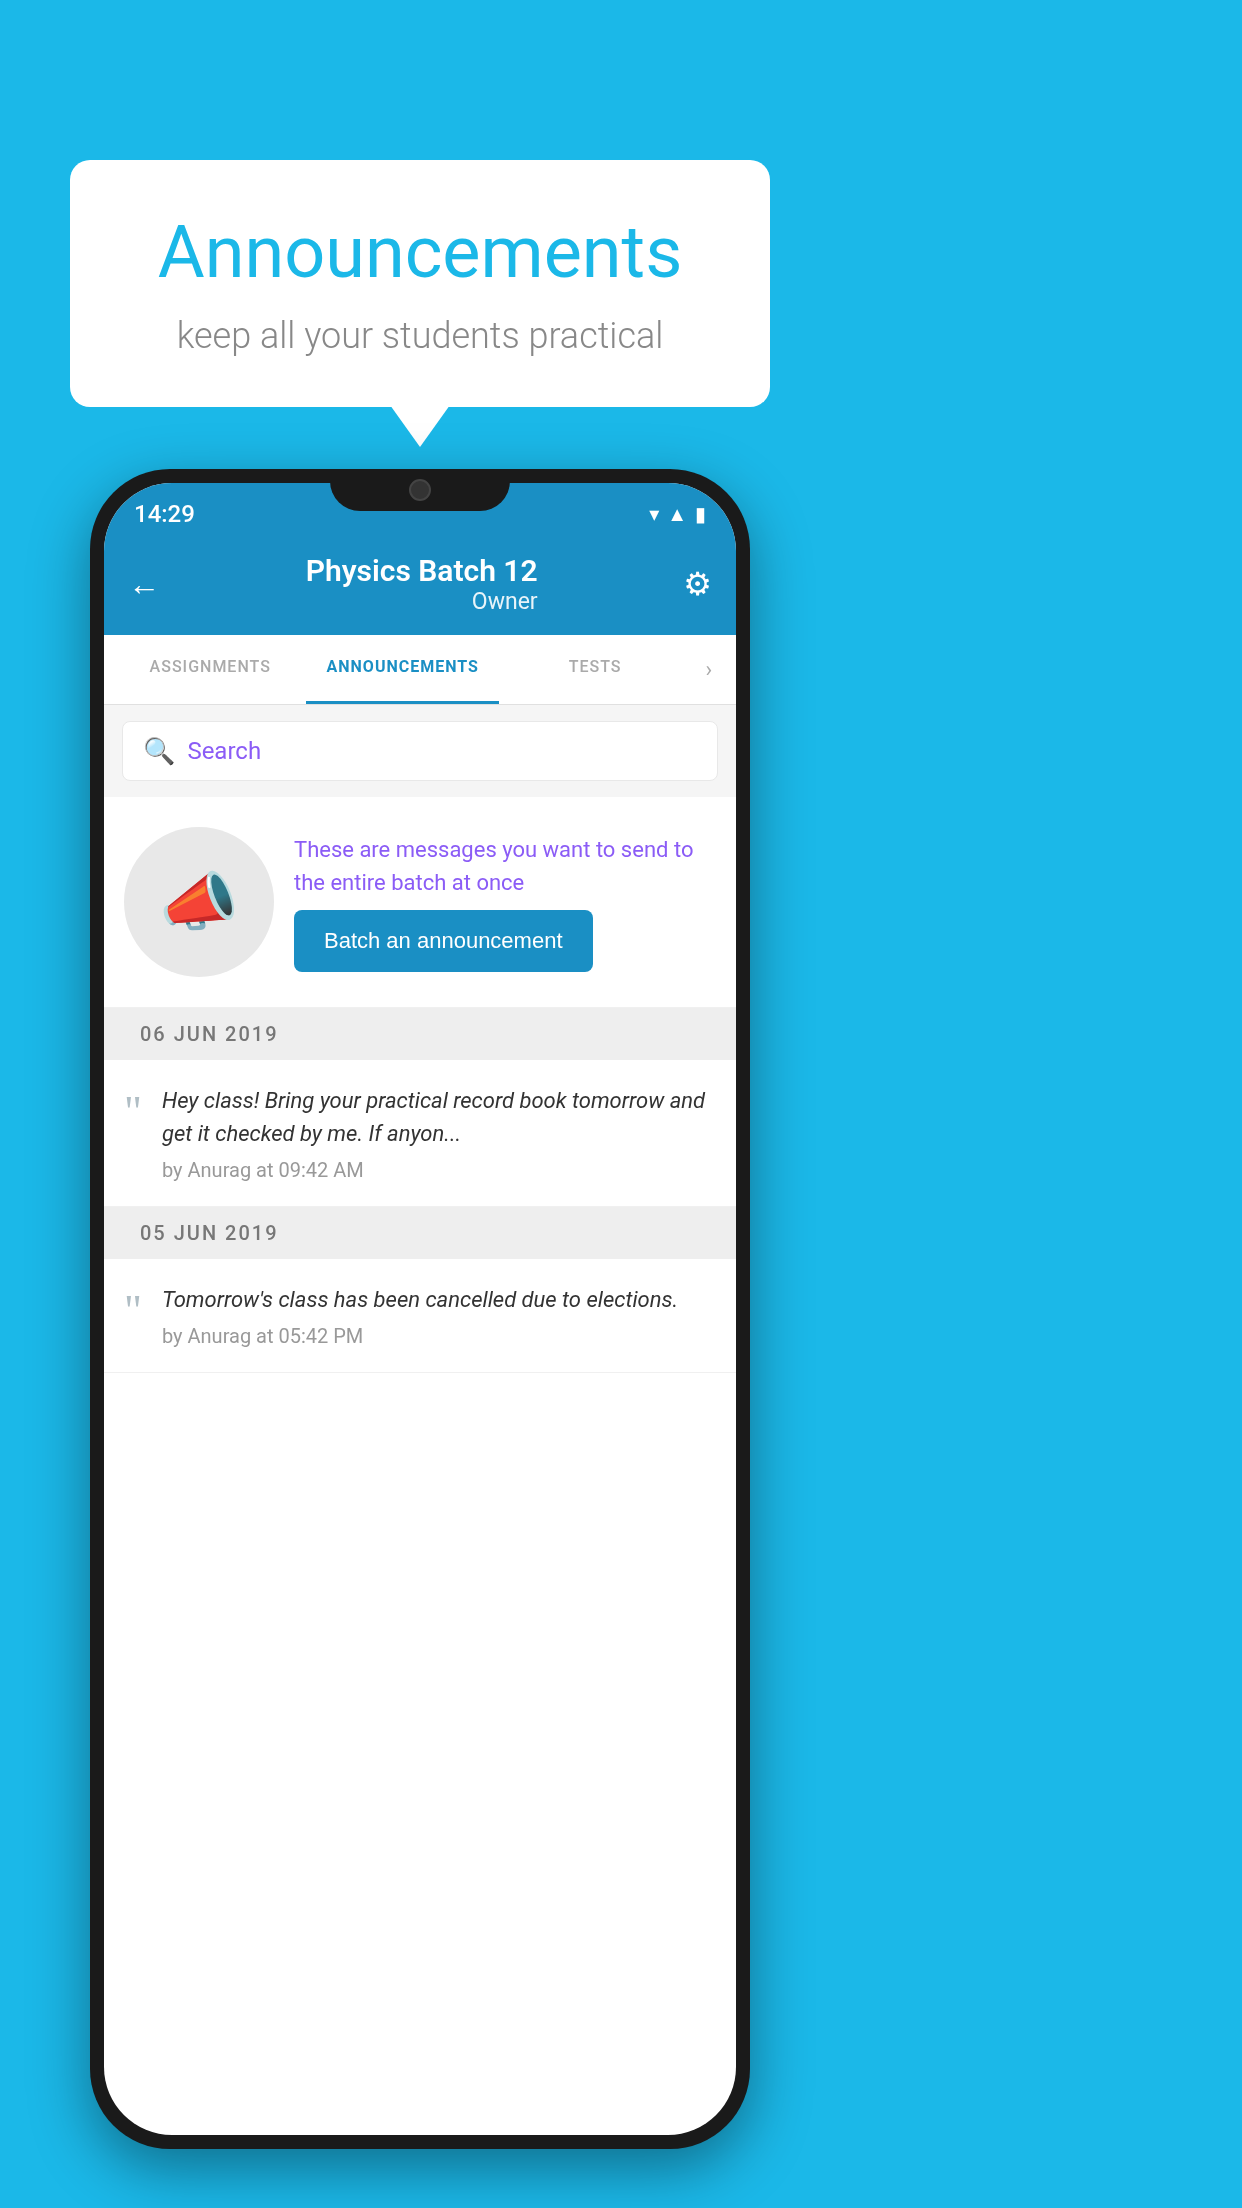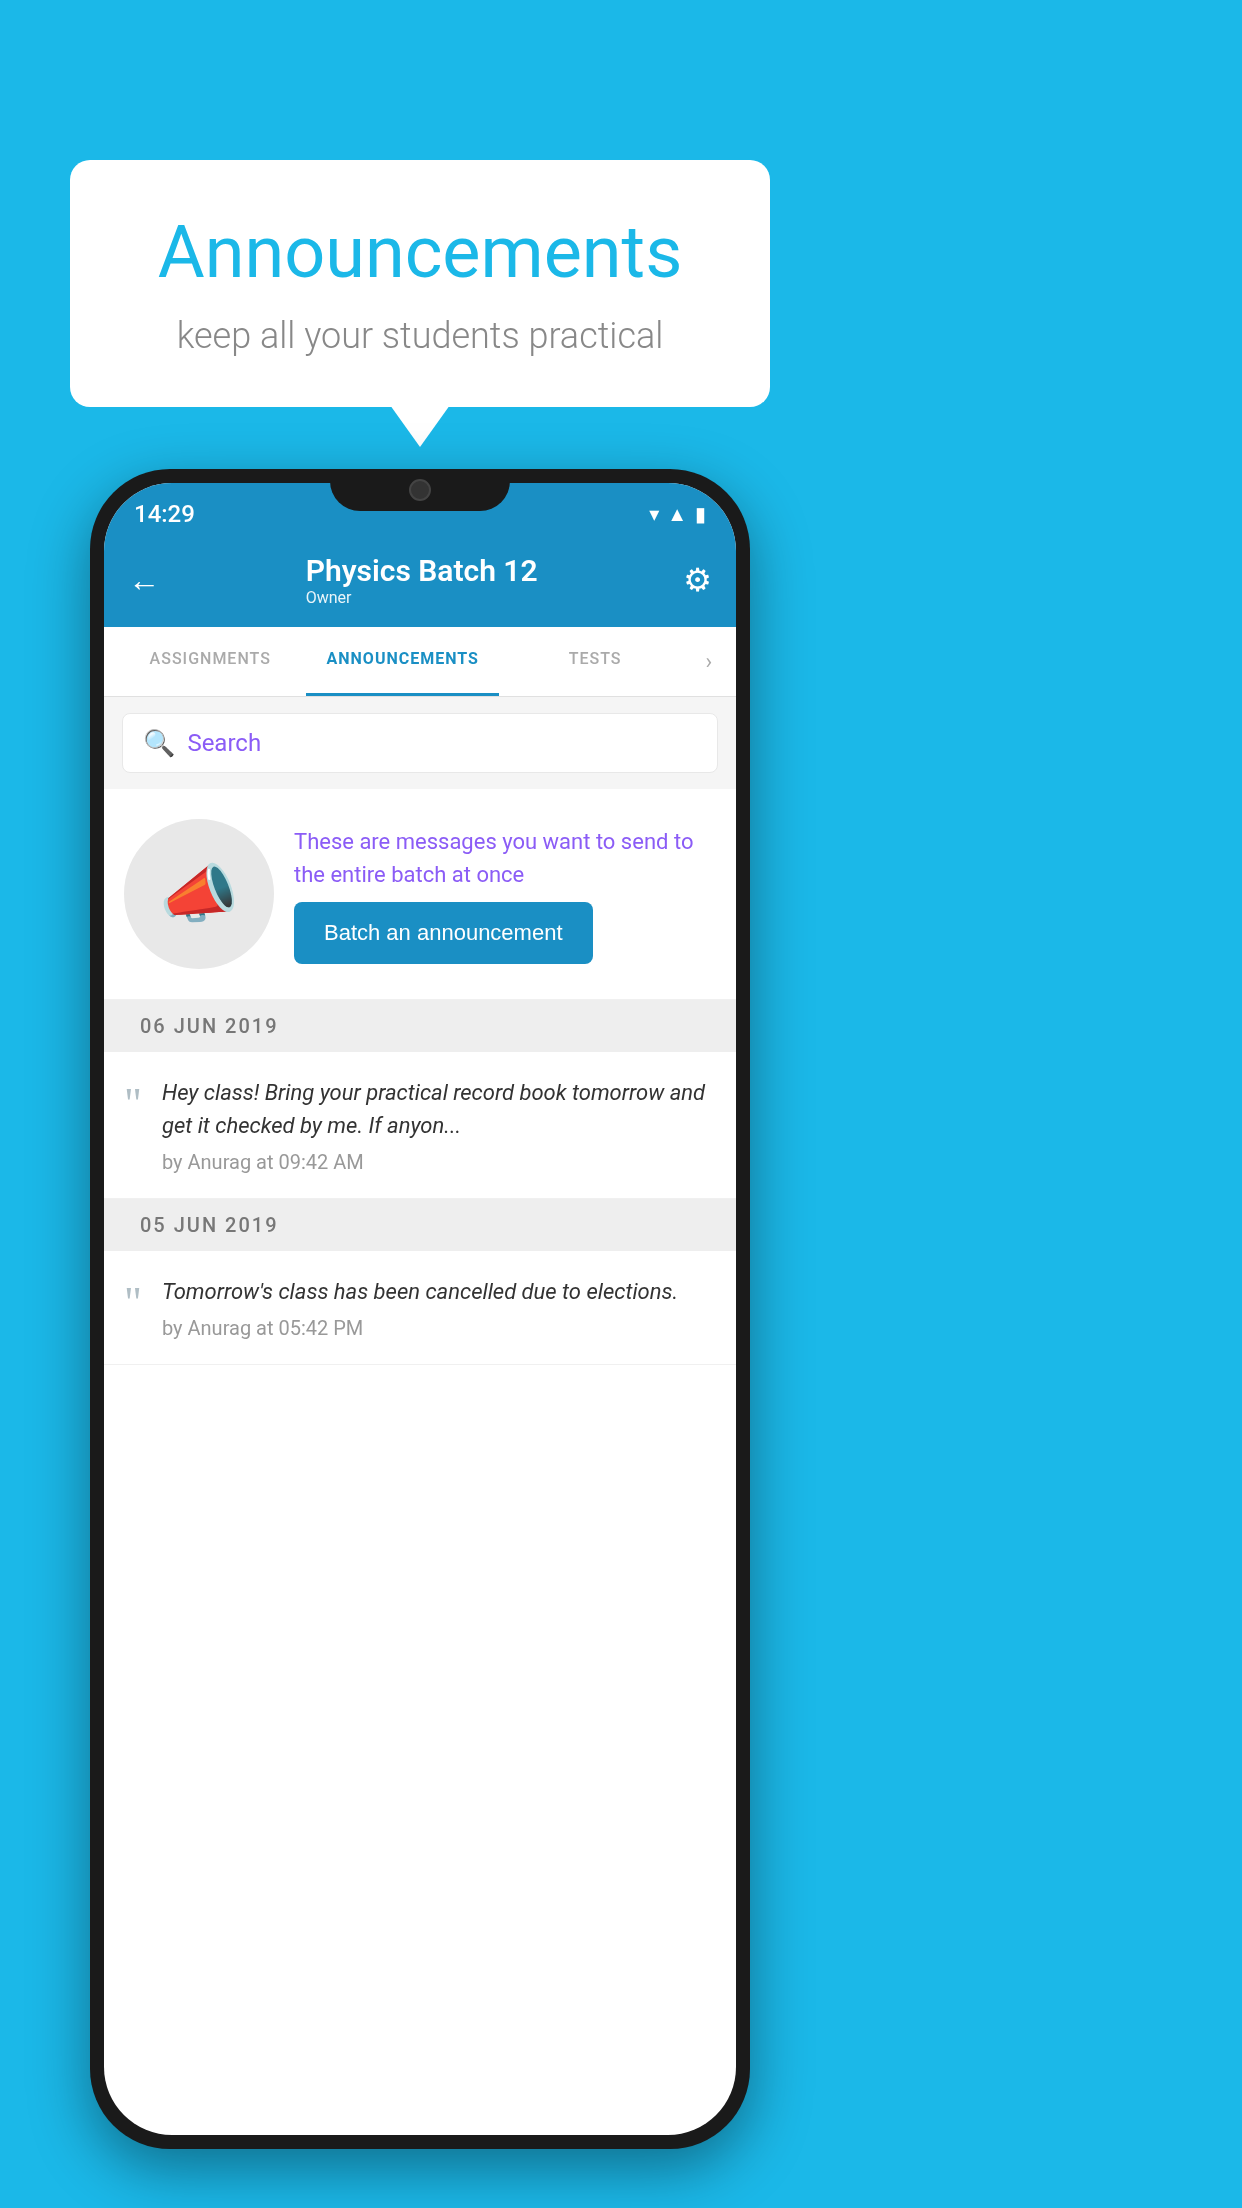--- a/index.html
+++ b/index.html
@@ -148,32 +148,32 @@
       justify-content: space-between;
     }
 
     .header-back {
       color: white;
       font-size: 32px;
       cursor: pointer;
     }
 
     .header-title-group {
-      text-align: left;
+      text-align: right;
     }
 
     .header-title {
       color: white;
       font-size: 30px;
       font-weight: 600;
     }
 
     .header-subtitle {
       color: rgba(255,255,255,0.9);
-      font-size: 16px;
+      font-size: 23px;
       font-weight: 400;
     }
 
     .header-gear {
       color: white;
       font-size: 32px;
       cursor: pointer;
     }
 
     

